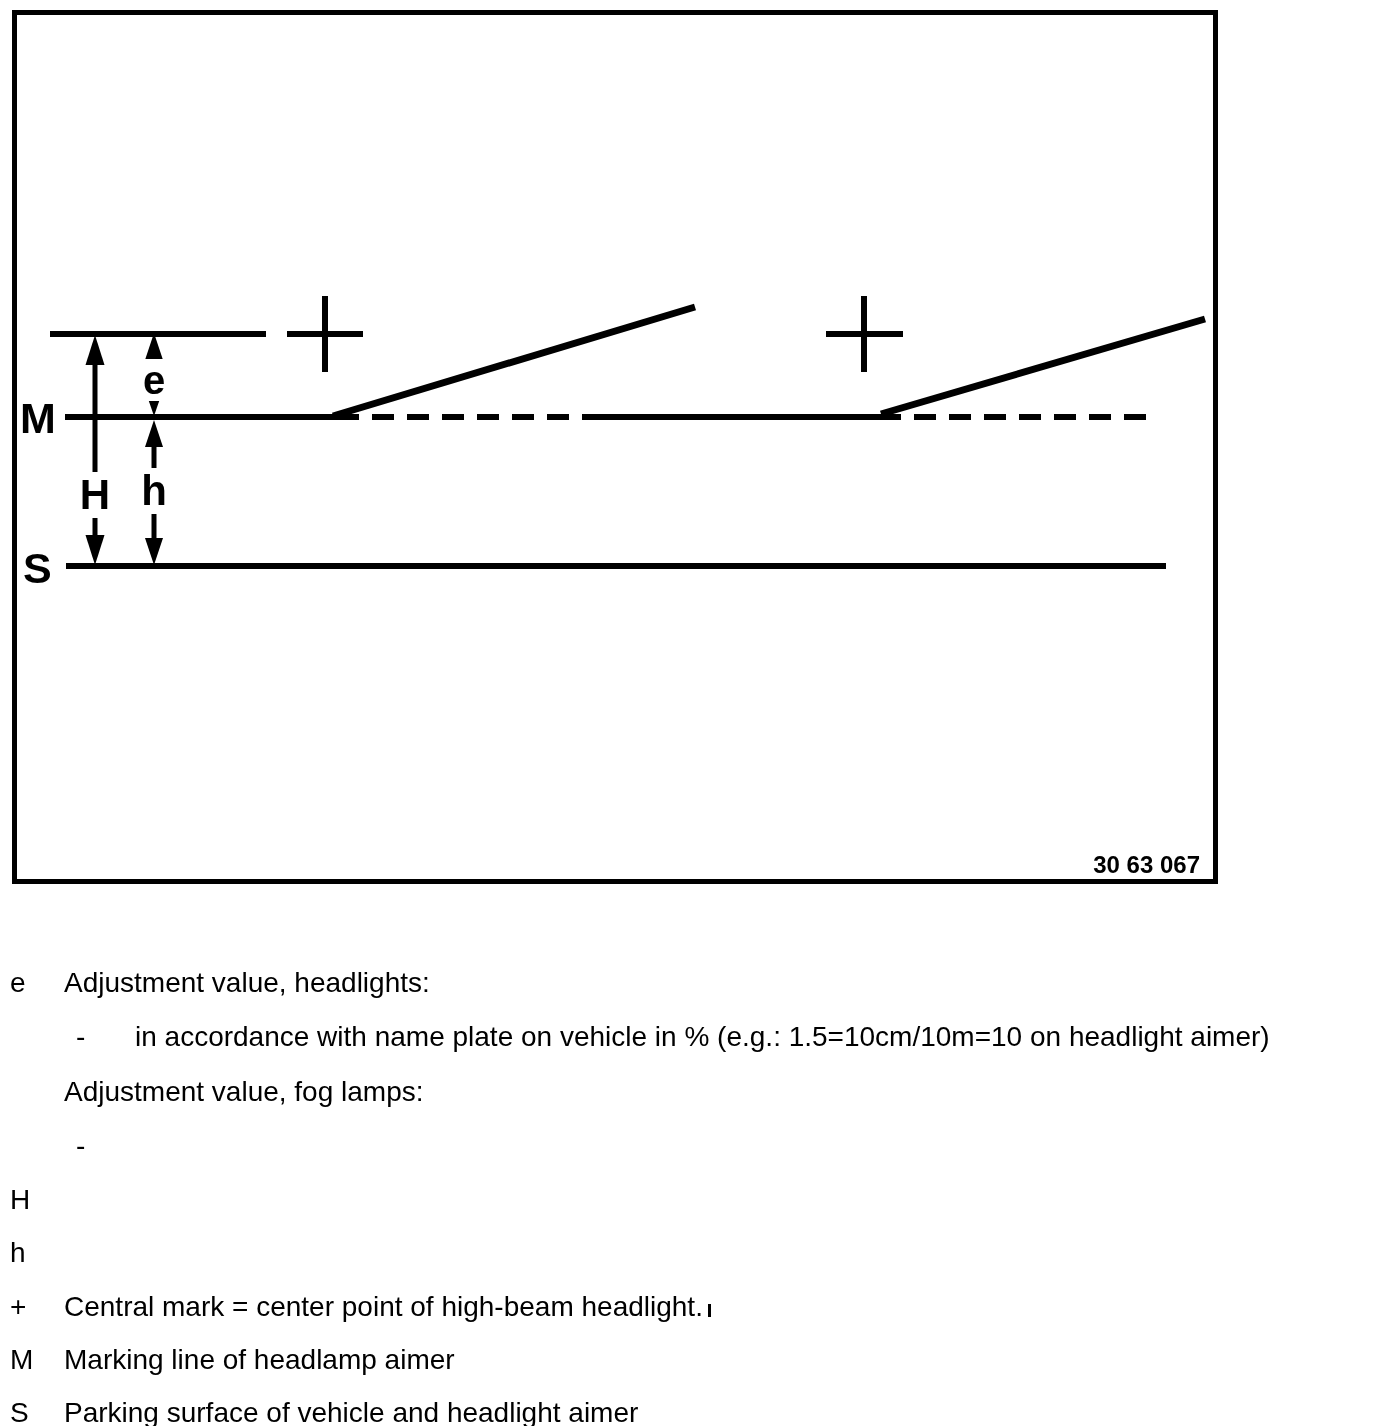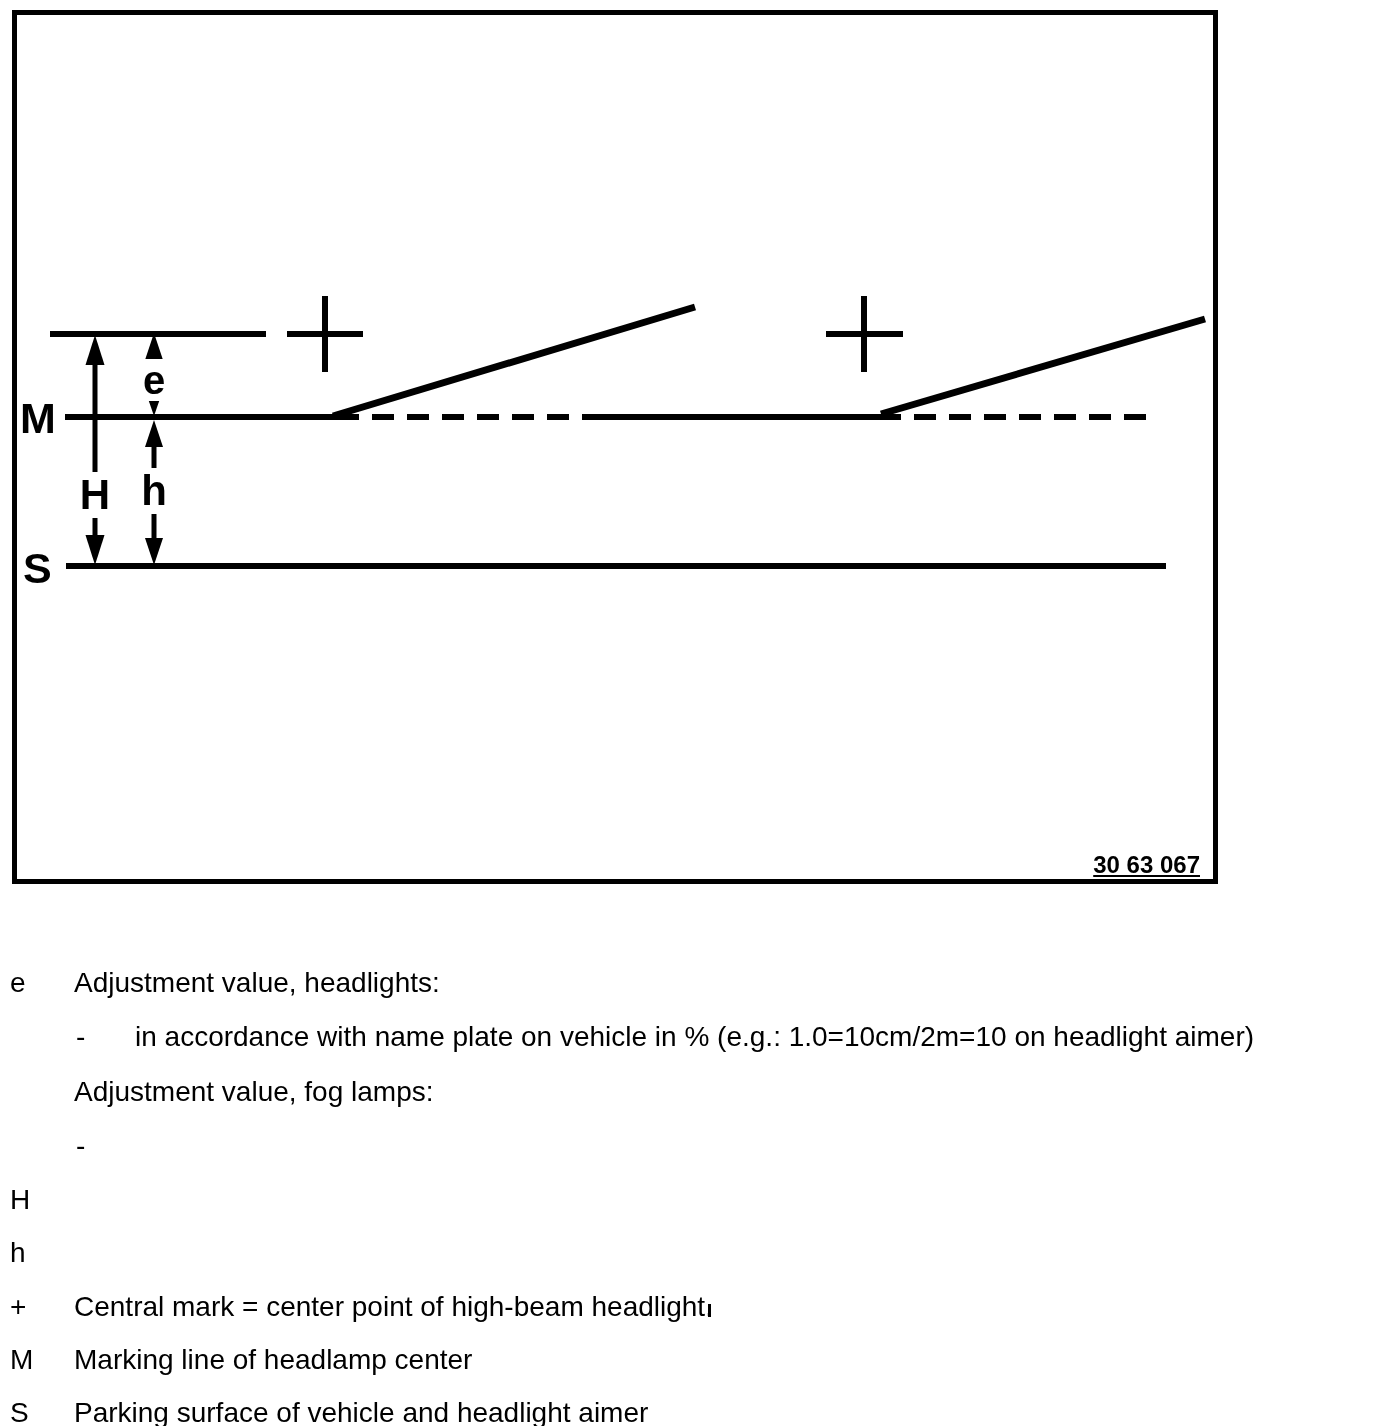--- a/index.html
+++ b/index.html
@@ -7,27 +7,27 @@
         font-family:"Liberation Sans",sans-serif;overflow:hidden;}
   #figure-svg{position:absolute;left:0;top:0;}
   .dlabel{position:absolute;font-weight:bold;line-height:1;color:#000;}
   .dlabel.boxed{background:#ffffff;text-align:center;}
   #label-M{left:20px;top:397px;font-size:43px;}
   #label-S{left:23px;top:547px;font-size:43px;}
   #label-H{left:72px;top:472px;width:46px;font-size:42px;background:#fff;text-align:center;padding:2px 0;}
   #label-h{left:131px;top:468px;width:46px;font-size:42px;background:#fff;text-align:center;padding:2px 0;}
   #label-e{left:134px;top:359px;width:40px;font-size:40px;background:#fff;text-align:center;padding:1px 0;}
   #figure-number{position:absolute;left:1078px;top:852px;width:122px;text-align:right;
-                 font-size:24px;font-weight:bold;letter-spacing:0px;line-height:1.1;text-decoration:underline;}
+                 font-size:24px;font-weight:bold;letter-spacing:0px;line-height:1.1;}
   #figure-caption{position:absolute;left:75px;top:902px;font-size:28px;font-weight:bold;
                   line-height:34px;white-space:nowrap;}
   .lr{position:absolute;left:0;width:1392px;height:36px;font-size:28px;line-height:34px;
       white-space:nowrap;}
   .lr .sym{position:absolute;left:10px;top:0;}
-  .lr .txt{position:absolute;left:74px;top:0;}
+  .lr .txt{position:absolute;left:64px;top:0;}
   .lr.sub .sym{left:76px;}
   .lr.sub .txt{left:135px;}
   #artifact-tick{position:absolute;left:708px;top:1304px;width:3px;height:13px;background:#000;}
 </style>
 </head>
 <body>
 
 <div id="page">
 
   <svg id="figure-svg" width="1392" height="900" viewBox="0 0 1392 900">
@@ -73,42 +73,42 @@
 
   <div id="figure-number">30 63 067</div>
 
 
   <div class="lr" style="top:966px">
     <span class="sym">e</span>
     <span class="txt">Adjustment value, headlights:</span>
   </div>
   <div class="lr sub" style="top:1020px">
     <span class="sym">-</span>
-    <span class="txt">in accordance with name plate on vehicle in % (e.g.: 1.0=10cm/2m=10 on headlight aimer)</span>
+    <span class="txt">in accordance with name plate on vehicle in % (e.g.: 1.5=10cm/10m=10 on headlight aimer)</span>
   </div>
   <div class="lr" style="top:1075px">
     <span class="sym"></span>
     <span class="txt">Adjustment value, fog lamps:</span>
   </div>
   <div class="lr sub" style="top:1129px">
     <span class="sym">-</span>
   </div>
   <div class="lr" style="top:1183px">
     <span class="sym">H</span>
   </div>
   <div class="lr" style="top:1236px">
     <span class="sym">h</span>
   </div>
   <div class="lr" style="top:1290px">
     <span class="sym">+</span>
     <span class="txt">Central mark = center point of high-beam headlight.</span>
   </div>
   <div class="lr" style="top:1343px">
     <span class="sym">M</span>
-    <span class="txt">Marking line of headlamp center</span>
+    <span class="txt">Marking line of headlamp aimer</span>
   </div>
   <div class="lr" style="top:1396px">
     <span class="sym">S</span>
     <span class="txt">Parking surface of vehicle and headlight aimer</span>
   </div>
 
   <div id="artifact-tick"></div>
 
 </div>
 

